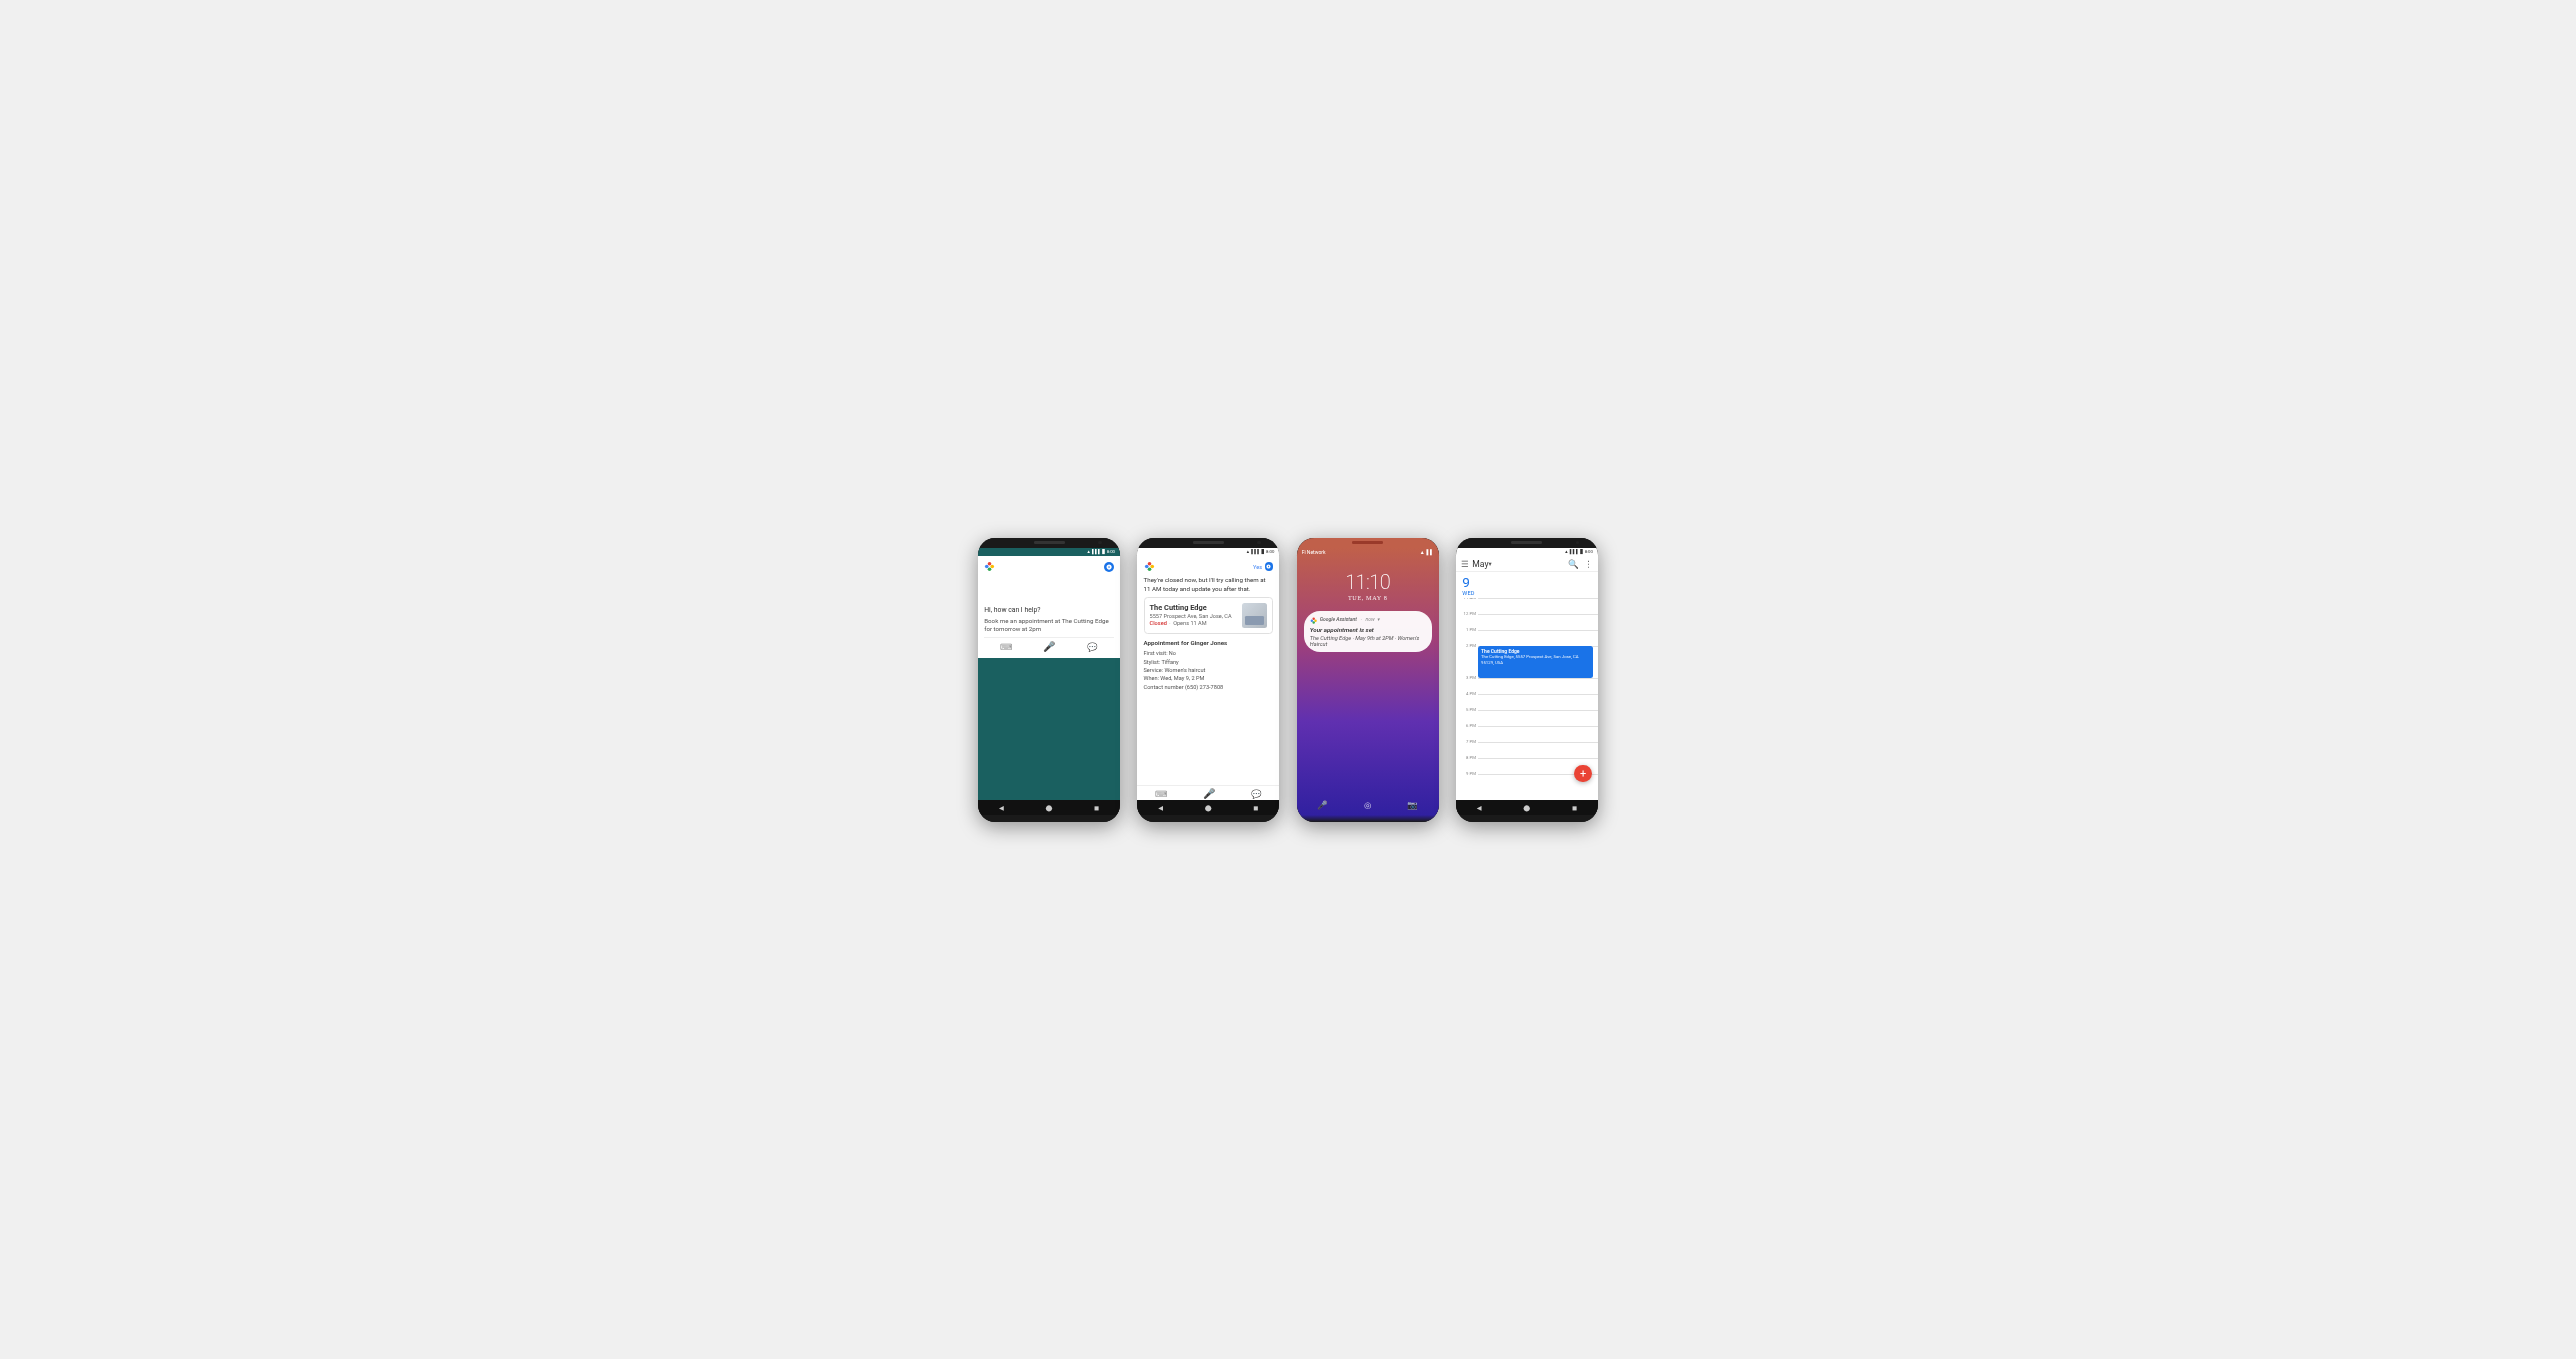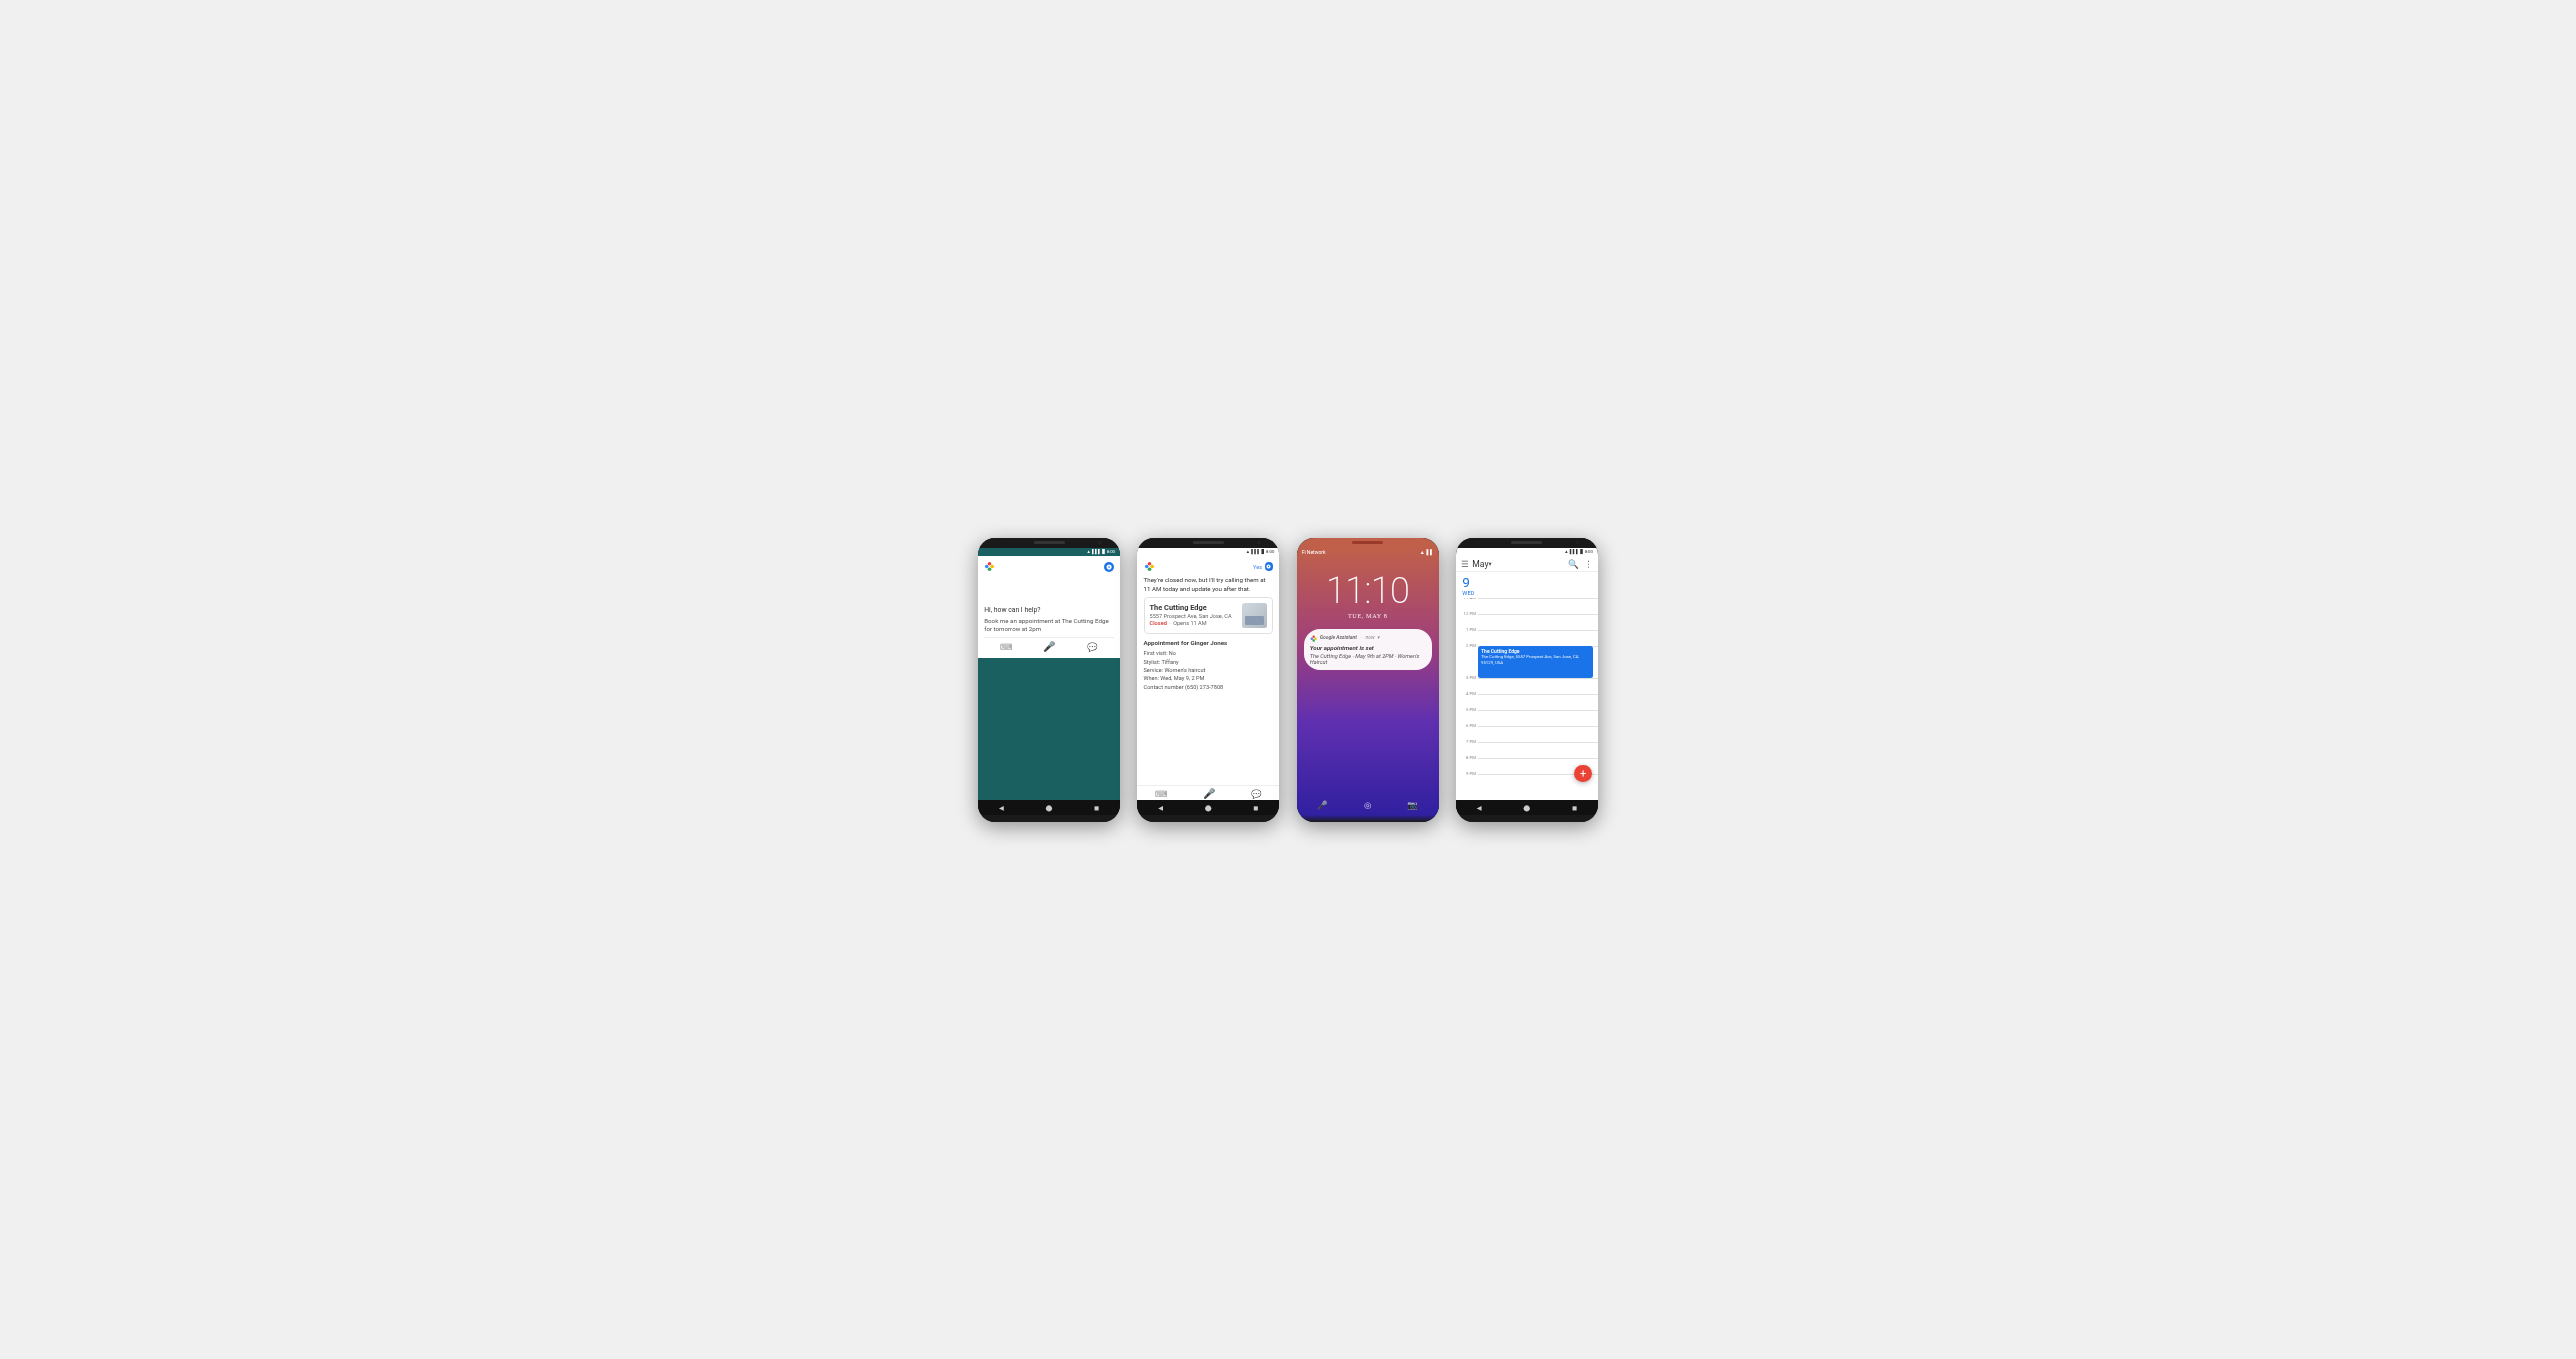--- a/index.html
+++ b/index.html
@@ -374,21 +374,21 @@
       color: white;
     }
 
     .phone3-clock {
       text-align: center;
       color: white;
       margin-top: 12.4px;
     }
 
     .clock-time {
-      font-size: 36px;
+      font-size: 20px;
       font-weight: 200;
       letter-spacing: -0.6px;
     }
 
     .clock-date {
       font-size: 6.2px;
       opacity: 0.9;
       letter-spacing: 0.6px;
       font-family: Liberation Serif, serif;
     }

